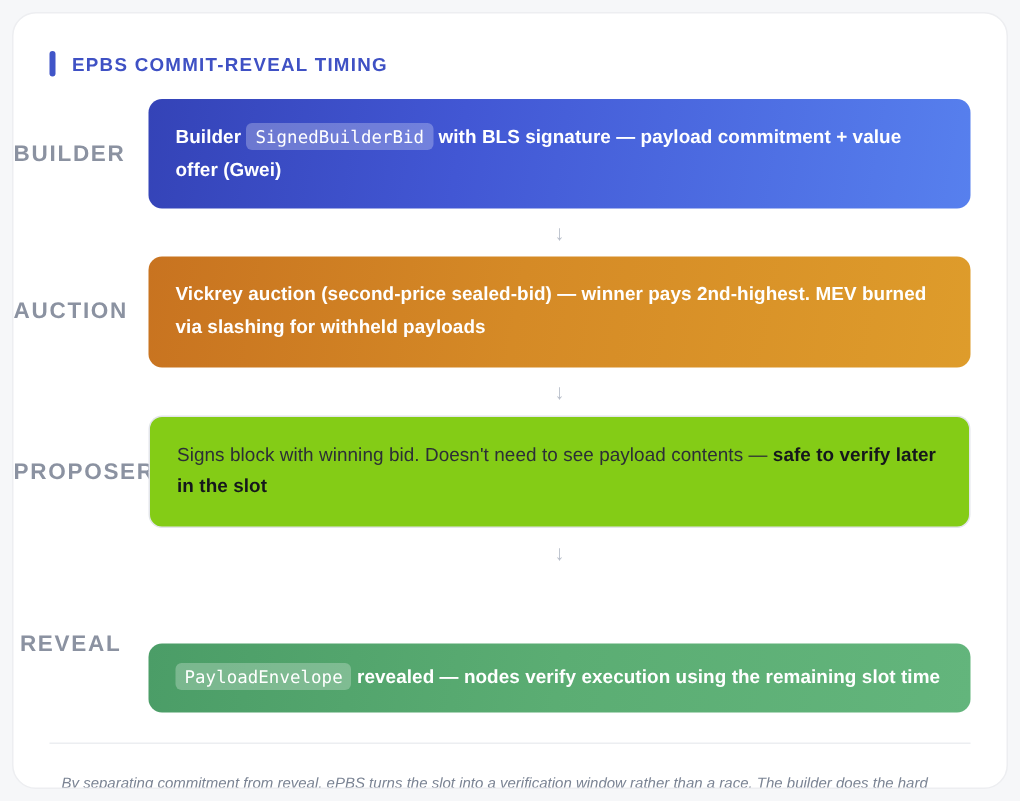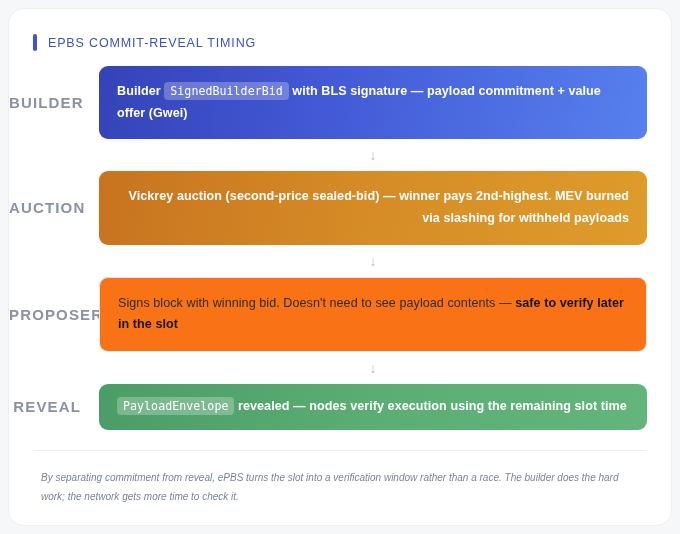--- a/index.html
+++ b/index.html
@@ -34,21 +34,21 @@
   .title-bar {
     width: 4px;
     height: 17px;
     background: #4055c8;
     border-radius: 2px;
     margin-right: 11px;
     flex: none;
   }
   .title-text {
     font-size: 12.5px;
-    font-weight: normal;
+    font-weight: bold;
     letter-spacing: 0.85px;
     color: #3f51c4;
     text-transform: uppercase;
     white-space: nowrap;
   }
   
   .stages {
     margin-top: 15px;
   }
   .stage {
@@ -80,34 +80,34 @@
   }
   .stage-box.builder {
     background: linear-gradient(100deg, #3443b7 0%, #4257d4 38%, #5780ee 100%);
     color: #ffffff;
     font-weight: bold;
   }
   .stage-box.auction {
     background: linear-gradient(100deg, #c87320 0%, #d58a26 45%, #de9c2b 100%);
     color: #ffffff;
     font-weight: bold;
-    text-align: right;
   }
   .stage-box.proposer {
-    background: #f97316;
+    background: #84cc16;
     border: 1px solid #e3e5ea;
     color: #2c2f36;
     font-weight: normal;
   }
   .stage-box.reveal {
     background: linear-gradient(100deg, #4b9d67 0%, #5bad73 50%, #63b57c 100%);
     color: #ffffff;
     font-weight: bold;
     padding-top: 12px;
     padding-bottom: 12px;
+    margin-top: 45px;
   }
   .stage-box b {
     font-weight: bold;
   }
   .stage-box.proposer b {
     color: #15171c;
   }
   
   code.chip {
     font-family: "DejaVu Sans Mono", monospace;

